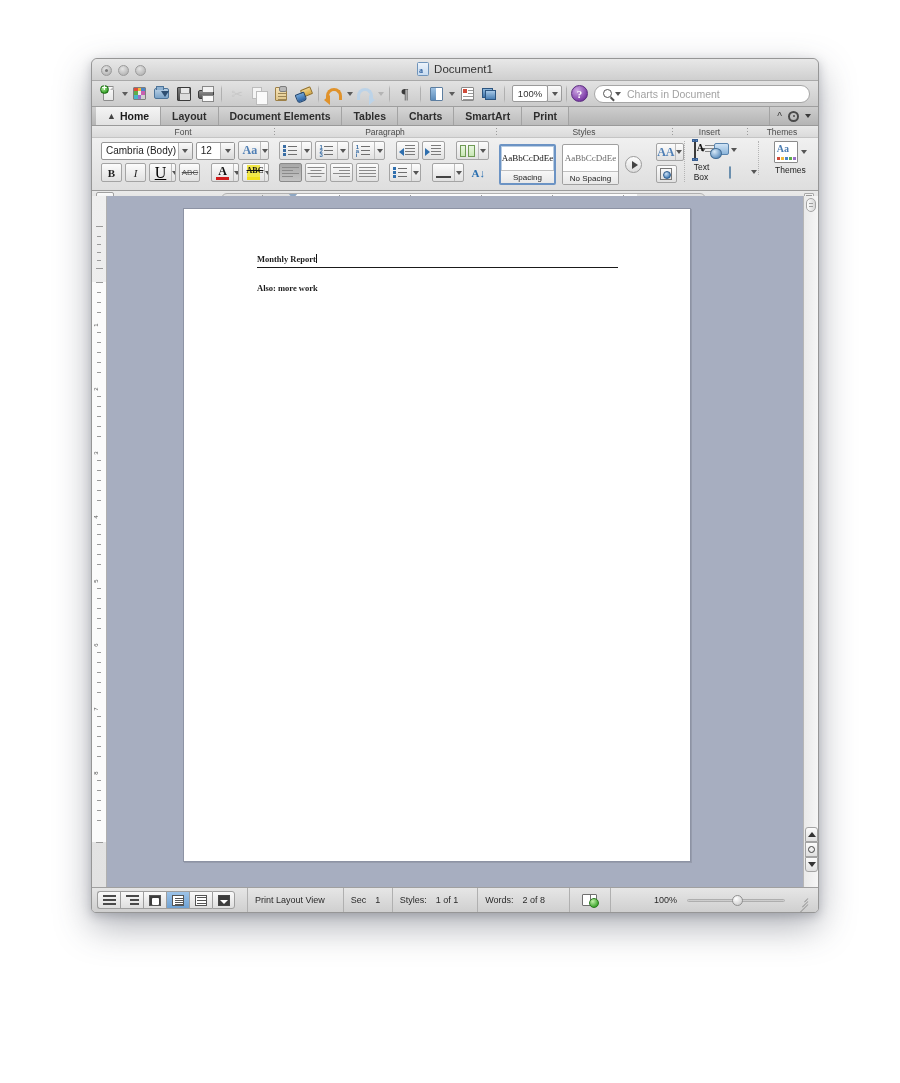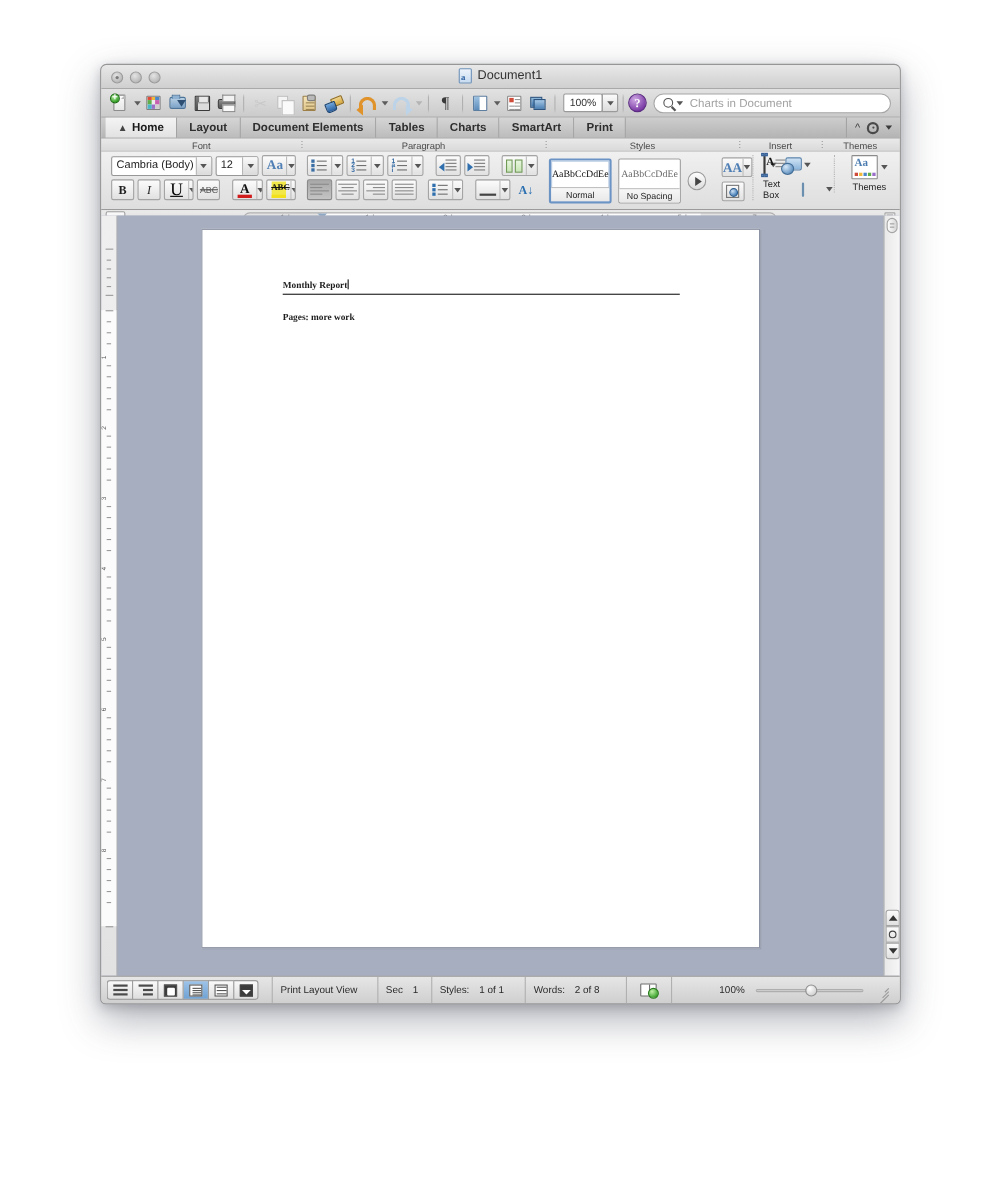--- a/index.html
+++ b/index.html
@@ -1032,21 +1032,21 @@
         </div>
         <div class="rbtn flat" style="width:24px">
           <span style="font-family:'Liberation Serif',serif;font-size:11px;font-weight:bold;color:#2a6fb0">A↓</span>
         </div>
       </div>
     </div>
 
     <div class="rgroup" style="width:174px;flex-direction:row;align-items:center;gap:6px;padding-top:3px">
       <div class="stylecard sel">
         <div class="sc-prev">AaBbCcDdEe</div>
-        <div class="sc-name">Normal</div>
+        <div class="sc-name">Spacing</div>
       </div>
       <div class="stylecard">
         <div class="sc-prev" style="color:#6a6a6a">AaBbCcDdEe</div>
         <div class="sc-name">No Spacing</div>
       </div>
       <div class="round-btn"></div>
     </div>
 
     <div class="rgroup" style="width:28px;gap:4px;padding:2px 0 0 0">
       <div class="split" style="height:18px">
@@ -1225,21 +1225,21 @@
       <div class="vtick" style="top:624px"></div>
       <div class="vtick" style="top:646px;width:7px;left:4px"></div>
     </div>
 
     <div id="canvas">
       <div id="page">
         <div id="page-content">
           <p class="docpara" id="heading-line">
             <span>Monthly Report</span><span id="caret"></span>
           </p>
-          <p class="docpara">Pages: more work</p>
+          <p class="docpara">Also: more work</p>
         </div>
       </div>
     </div>
 
     <div id="vscroll">
       <div id="vthumb"></div>
       <div class="navbtn" id="nav-prev">
         <span class="navtri-up"></span>
       </div>
       <div class="navbtn" id="nav-sel">

